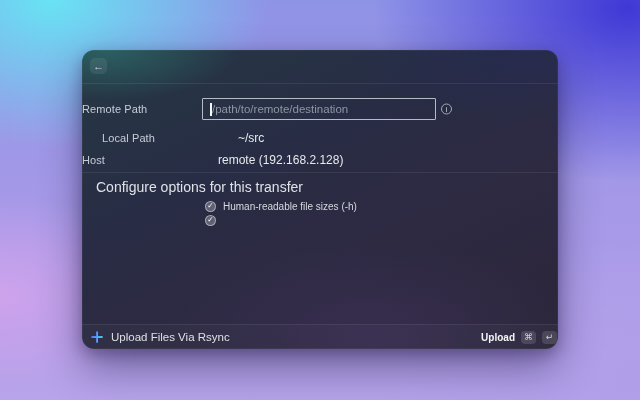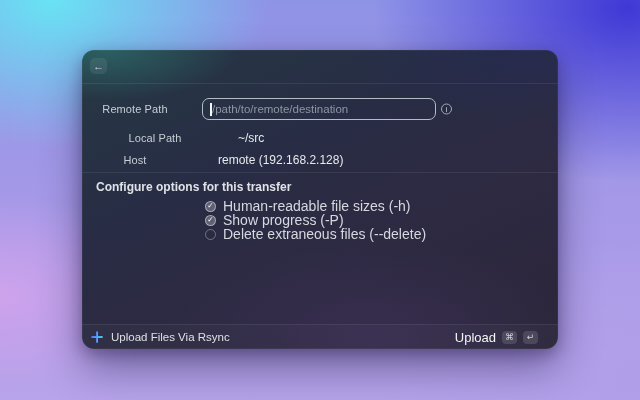--- a/index.html
+++ b/index.html
@@ -35,71 +35,71 @@
     background:rgba(255,255,255,0.08); border-radius:5px;
     display:flex; align-items:center; justify-content:center;
     color:#ccd1d8; font-size:11px; line-height:1; cursor:default;
   }
   .divider { position:absolute; left:0; right:0; height:1px; background:rgba(255,255,255,0.08); }
   .div-1 { top:33px; }
   .div-2 { top:122px; }
 
   .row { position:absolute; left:0; right:0; display:flex; align-items:center; }
   .row-label {
-    width:106px; flex:none; text-align:center;
+    width:106px; flex:none; text-align:left;
     font-size:11px; color:#c7cdd5; letter-spacing:0.1px;
   }
   .row-value { margin-left:30px; font-size:12px; color:#e6e9ed; }
 
   .row-remote { top:48px; height:22px; }
   .text-input {
     margin-left:14px; width:234px; height:22px;
-    border:1px solid #b4bbc5; border-radius:7px;
+    border:1px solid #b4bbc5; border-radius:1px;
     display:flex; align-items:center; padding:0 7px; gap:0;
     background:transparent;
   }
   .caret { width:1.5px; height:13px; background:#f5f7f9; flex:none; }
   .placeholder { font-size:11.5px; color:#8e96a3; margin-left:0.5px; white-space:nowrap; }
 
   .row-local { top:81px; height:14px;padding-left:20px; }
   .row-host  { top:103px; height:14px; }
 
   .row-options-header { top:129px; height:16px; }
-  .options-desc { margin-left:14px; font-size:12px; color:#dfe2e7;font-weight:bold; }
+  .options-desc { margin-left:14px; font-size:14px; color:#dfe2e7; }
 
   .cb-row { position:absolute; left:123px; height:12px; display:flex; align-items:center; }
   .cb-1 { top:150px; } .cb-2 { top:164px; } .cb-3 { top:178px; }
   .checkbox {
     width:11px; height:11px; border-radius:50%; flex:none;
     border:1px solid rgba(255,255,255,0.32);
     display:flex; align-items:center; justify-content:center;
   }
   .checkbox.checked { background:rgba(255,255,255,0.26); border-color:rgba(255,255,255,0.45); }
   .checkbox .check { font-size:7.5px; color:#ffffff; line-height:1; font-weight:bold; }
   .checkbox:not(.checked) .check { visibility:hidden; }
-  .cb-label { margin-left:7px; font-size:14px; color:#d5d9df; white-space:nowrap; }
+  .cb-label { margin-left:7px; font-size:10px; color:#d5d9df; white-space:nowrap; }
 
   .info-icon {
     position:absolute; left:359px; width:11px; height:11px; border-radius:50%;
     border:1px solid #a3aab6; color:#a3aab6;
     display:flex; align-items:center; justify-content:center;
     font-size:7px; font-weight:bold; font-style:normal; line-height:1;
     top:50%; transform:translateY(-50%);
   }
 
   .footer {
     position:absolute; left:0; right:0; bottom:0; height:25px;
     border-top:1px solid rgba(255,255,255,0.07);
     background:rgba(255,255,255,0.025);
-    display:flex; align-items:center; padding:0 20px 0 7px;
+    display:flex; align-items:center; padding:0 1px 0 7px;
   }
   .footer-icon { flex:none; display:flex; margin-left:1px; }
   .footer-title { margin-left:7px; font-size:11.5px; color:#dde0e5; }
   .footer-spacer { flex:1; }
-  .action-label { font-size:13px; font-weight:normal; color:#f3f5f7; }
+  .action-label { font-size:10px; font-weight:bold; color:#f3f5f7; }
   .key-badge {
     margin-left:6px; width:15px; height:13px; border-radius:4px;
     background:rgba(255,255,255,0.13);
     display:flex; align-items:center; justify-content:center;
     font-size:9px; color:#cfd3da; line-height:1;
   }
   .key-badge:first-of-type { margin-left:7px; }
 </style>
 </head>
 <body>
@@ -145,31 +145,23 @@
         <span class="check">✓</span>
       </span>
     <span class="cb-label">Human-readable file sizes (-h)</span>
 
   </div>
 
   <div class="cb-row cb-2">
     <span class="checkbox checked">
         <span class="check">✓</span>
       </span>
-    <span class="cb-label">Show progress (-P)</span>
 
   </div>
 
-  <div class="cb-row cb-3">
-    <span class="checkbox">
-        <span class="check">✓</span>
-      </span>
-    <span class="cb-label">Delete extraneous files (--delete)</span>
-
-  </div>
 
   <div class="footer">
     <span class="footer-icon">
       <svg width="14" height="14" viewBox="0 0 24 24">
         <defs>
           <linearGradient id="lg" x1="0%" y1="0%" x2="100%" y2="20%">
             <stop offset="0%" stop-color="#5a6cf0"></stop>
             <stop offset="100%" stop-color="#3ccfee"></stop>
           </linearGradient>
         </defs>

